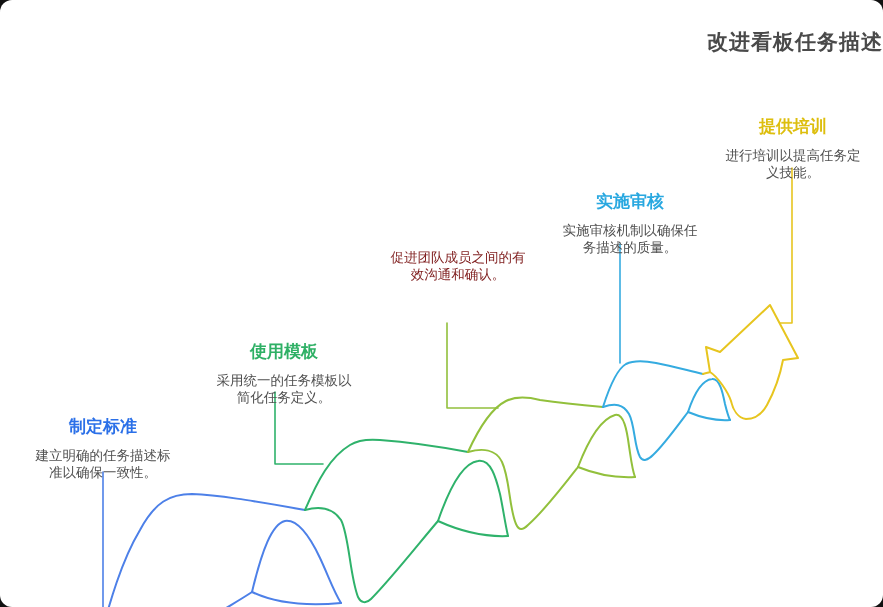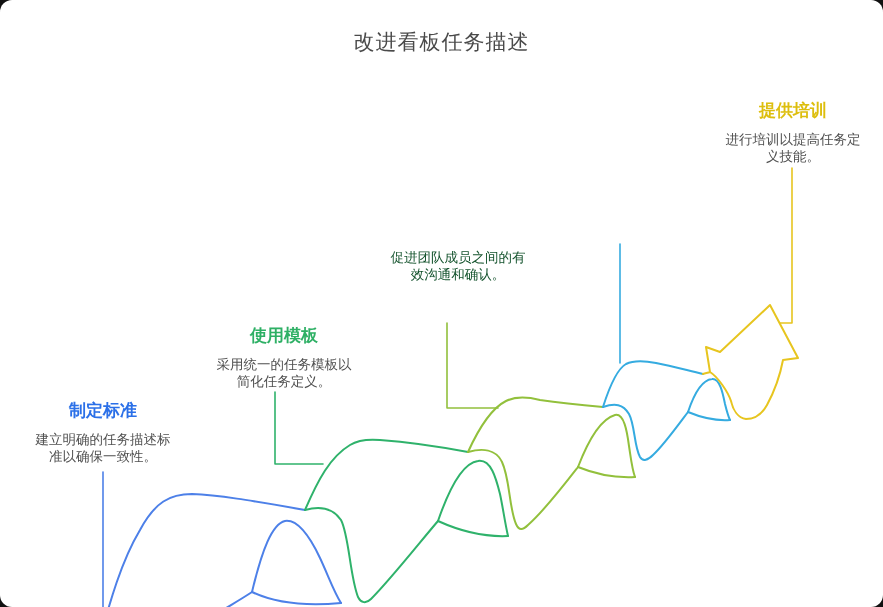--- a/index.html
+++ b/index.html
@@ -2,29 +2,29 @@
 <html><head>
 <meta charset="utf-8">
 <style>
   html,body{margin:0;padding:0;background:#111;}
   body{font-family:"Liberation Sans","DejaVu Sans",sans-serif;}
   .canvas{
     position:relative;width:883px;height:607px;background:#ffffff;
     border-radius:12px;overflow:hidden;
   }
   .main-title{
-    position:absolute;top:28px;left:0;width:883px;text-align:center;
-    font-size:21px;font-weight:normal;letter-spacing:1px;color:#4a4a4a;
+    position:absolute;top:28px;left:0;width:883px;text-align:right;
+    font-size:21px;font-weight:bold;letter-spacing:1px;color:#4a4a4a;
   }
   svg.wave{position:absolute;left:0;top:0;}
   svg.wave path{fill:none;stroke-linecap:round;stroke-linejoin:round;}
   svg.wave path.ribbon{stroke-width:2;}
   svg.wave path.conn{stroke-width:1.6;}
   .stage{position:absolute;width:152px;text-align:center;}
-  .stage-title{font-size:17px;font-weight:bold;margin-bottom:9px;}
+  .stage-title{font-size:17px;font-weight:bold;margin-bottom:9px;margin-top:16px;}
   .stage-desc{font-size:13.5px;line-height:17px;color:#4f4f4f;width:146px;margin:0 auto;}
 </style>
 </head>
 <body>
 
 <div class="canvas">
 
   <div class="main-title" style="color: rgb(74, 74, 74);">改进看板任务描述</div>
 
   <svg class="wave" width="883" height="607" viewBox="0 0 883 607">
@@ -61,22 +61,26 @@
     <div class="stage-title" style="color: rgb(46, 176, 101);">使用模板</div>
     <div class="stage-desc" style="color: rgb(79, 79, 79);">采用统一的任务模板以简化任务定义。</div>
   </div>
 
   <div class="stage" style="left:27px;top:399px">
     <div class="stage-title" style="color: rgb(43, 112, 232);">制定标准</div>
     <div class="stage-desc" style="color: rgb(79, 79, 79);">建立明确的任务描述标准以确保一致性。</div>
   </div>
 
   <div class="stage" style="left:382px;top:249px">
-    <div class="stage-desc" style="color: #14532d;">促进团队成员之间的有效沟通和确认。</div>
+    <div class="stage-desc" style="color: #7f1d1d;">促进团队成员之间的有效沟通和确认。</div>
   </div>
 
+  <div class="stage" style="left:554px;top:174px">
+    <div class="stage-title" style="color: rgb(41, 168, 224);">实施审核</div>
+    <div class="stage-desc" style="color: rgb(79, 79, 79);">实施审核机制以确保任务描述的质量。</div>
+  </div>
 
   <div class="stage" style="left:717px;top:99px">
     <div class="stage-title" style="color: rgb(221, 190, 13);">提供培训</div>
     <div class="stage-desc" style="color: rgb(79, 79, 79);">进行培训以提高任务定义技能。</div>
   </div>
 
 </div>
 
 </body></html>

